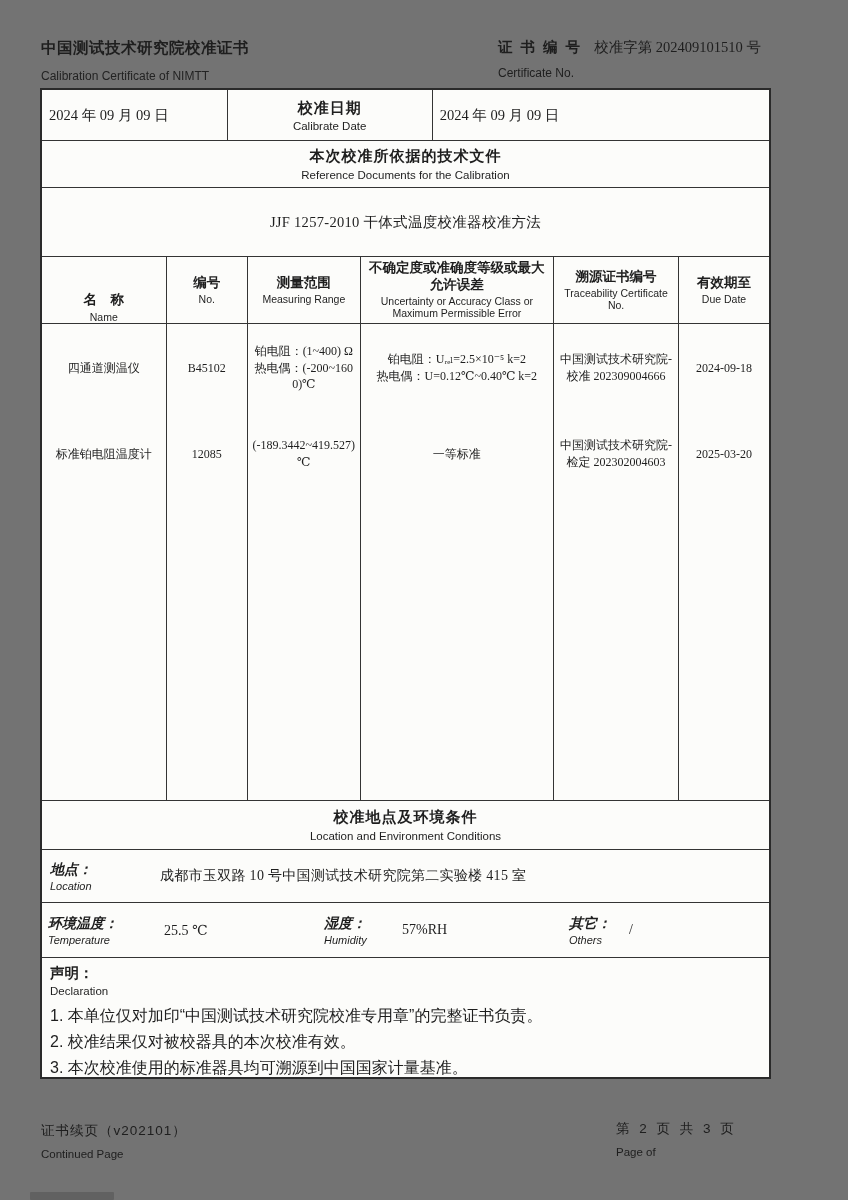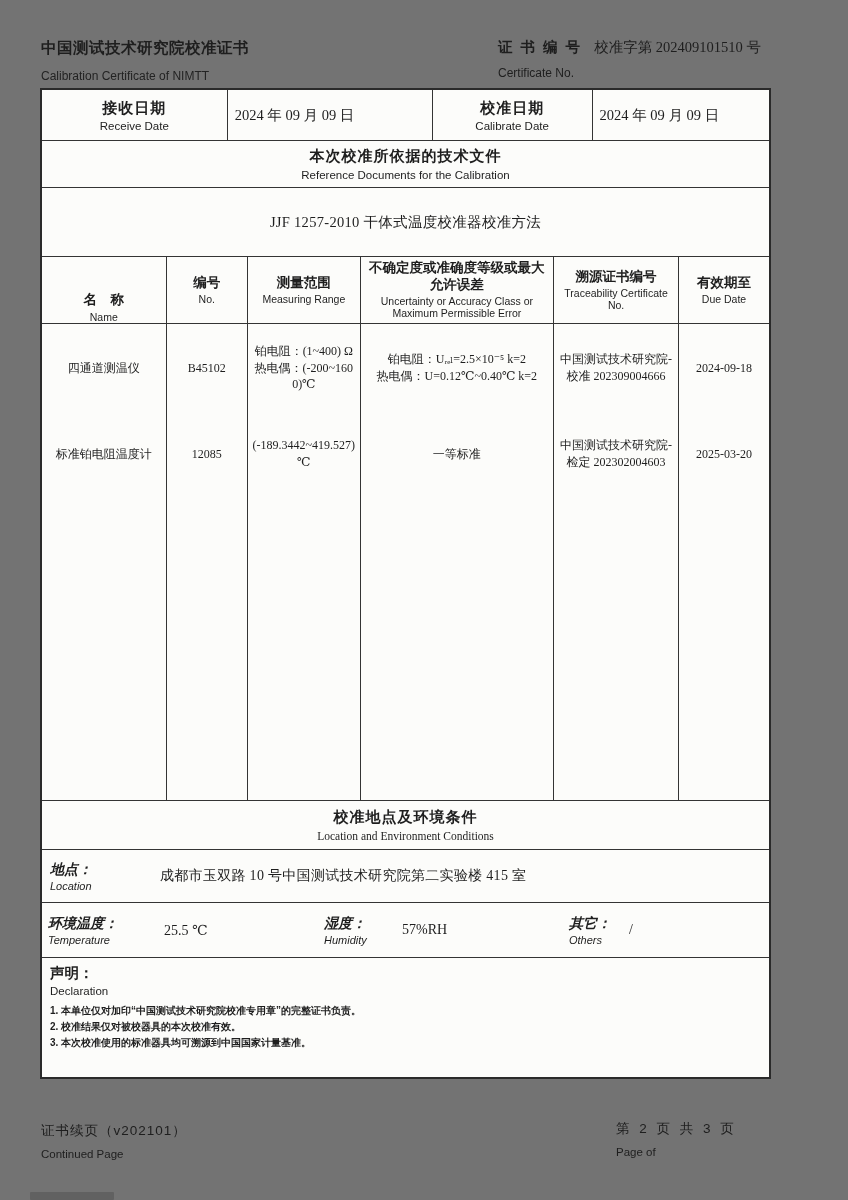--- a/index.html
+++ b/index.html
@@ -30,21 +30,21 @@
   .dates-row > div:first-child { border-left:none; }
   .lblcell { display:flex; flex-direction:column; align-items:center; justify-content:center; }
   .lbl-zh { font-size:15px; font-weight:600; letter-spacing:1px; }
   .lbl-en { font-size:11.5px; margin-top:2px; color:#222; }
   .valcell { display:flex; align-items:center; padding-left:7px; font-family:"Liberation Serif","DejaVu Serif",serif; font-size:14.5px; }
 
   
   .sec-heading { height:46px; display:flex; flex-direction:column; align-items:center; justify-content:center; }
   .sec-heading .h-zh { font-size:15px; font-weight:600; letter-spacing:1px; }
   .sec-heading .h-en { font-size:11.5px; margin-top:3px; }
-  .sec-heading.tall { height:48px;font-family:Liberation Serif, serif; }
+  .sec-heading.tall { height:48px; }
 
   .ref-doc { height:68px; display:flex; align-items:center; justify-content:center;
              font-family:"Liberation Serif","DejaVu Serif",serif; font-size:14.5px; letter-spacing:.3px; }
 
   
   .grid6 { display:grid; grid-template-columns:17% 11.2% 15.5% 26.6% 17.2% 12.5%; }
   .std-header { height:66px; }
   .std-header > div { border-left:1px solid #343434; display:flex; flex-direction:column; align-items:center; justify-content:center; text-align:center; padding:0 3px; box-sizing:border-box; }
   .std-header > div:first-child { border-left:none;justify-content:flex-end; }
   .col-zh { font-size:13.5px; font-weight:600; line-height:1.2; }
@@ -68,21 +68,21 @@
   .env-row { height:55px; display:flex; align-items:center; padding-left:6px; box-sizing:border-box; }
   .env-group { display:flex; align-items:center; }
   .env-g1 { width:276px; } .env-g2 { width:245px; }
   .env-lbl1 { width:102px; } .env-lbl2 { width:64px; } .env-lbl3 { width:46px; }
   .env-val { font-family:"Liberation Serif","DejaVu Serif",serif; font-size:14px; margin-left:14px; }
 
   
   .decl { height:120px; padding:6px 10px 0 8px; box-sizing:border-box; }
   .decl-zh { font-size:14.5px; font-weight:700; }
   .decl-en { font-size:11.5px; margin:2px 0 6px; }
-  .decl-item { font-size:10px; line-height:1.62;font-weight:bold; }
+  .decl-item { font-size:16px; line-height:1.62; }
 
   
   .ftr-left  { position:absolute; left:41px;  top:1122px; }
   .ftr-right { position:absolute; left:616px; top:1120px; }
   .ftr-zh { font-size:13.5px; letter-spacing:1px; }
   .ftr-right .ftr-zh { letter-spacing:3px; }
   .ftr-en { font-size:11.5px; margin-top:8px; }
 
   .artifact { position:absolute; left:30px; top:1192px; width:84px; height:8px; background:#555; opacity:.6; border-radius:1px; }
 </style>
@@ -99,24 +99,20 @@
     <div class="cert-line">
       <span class="cert-lbl">证 书 编 号</span>
       <span class="cert-val">校准字第 202409101510 号</span>
     </div>
     <div class="cert-en">Certificate No.</div>
   </div>
 
   <div class="doc">
 
     <div class="sec dates-row">
-      <div class="lblcell">
-        <div class="lbl-zh">接收日期</div>
-        <div class="lbl-en">Receive Date</div>
-      </div>
       <div class="valcell">2024 年 09 月 09 日</div>
       <div class="lblcell">
         <div class="lbl-zh">校准日期</div>
         <div class="lbl-en">Calibrate Date</div>
       </div>
       <div class="valcell">2024 年 09 月 09 日</div>
     </div>
 
     <div class="sec sec-heading">
       <div class="h-zh">本次校准所依据的技术文件</div>

